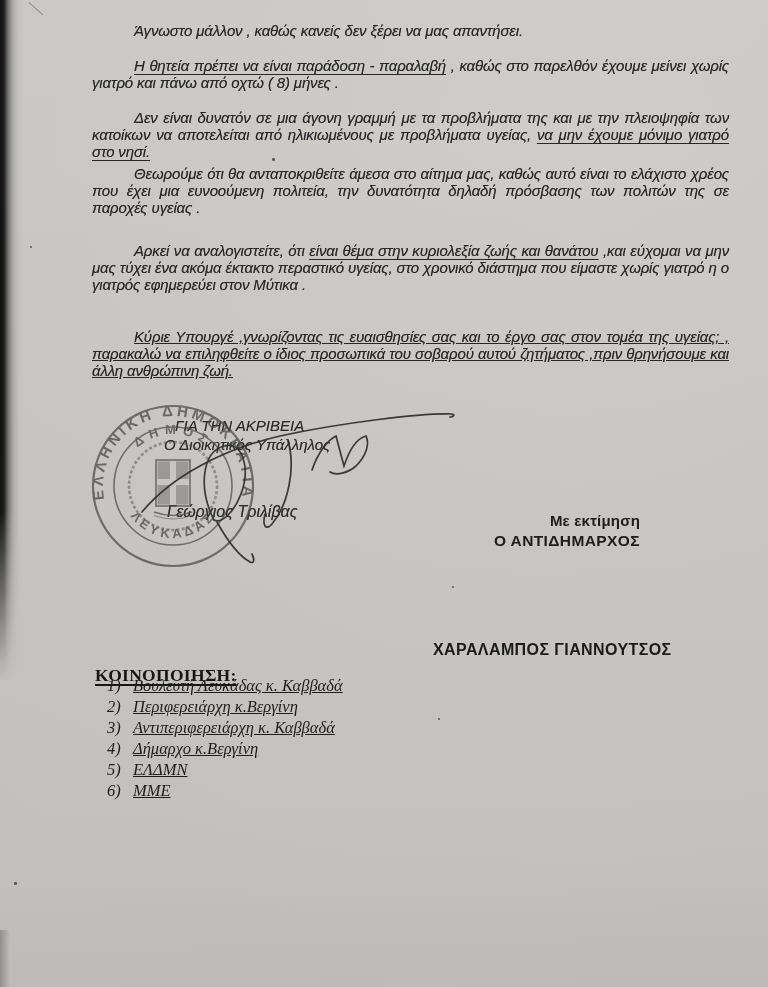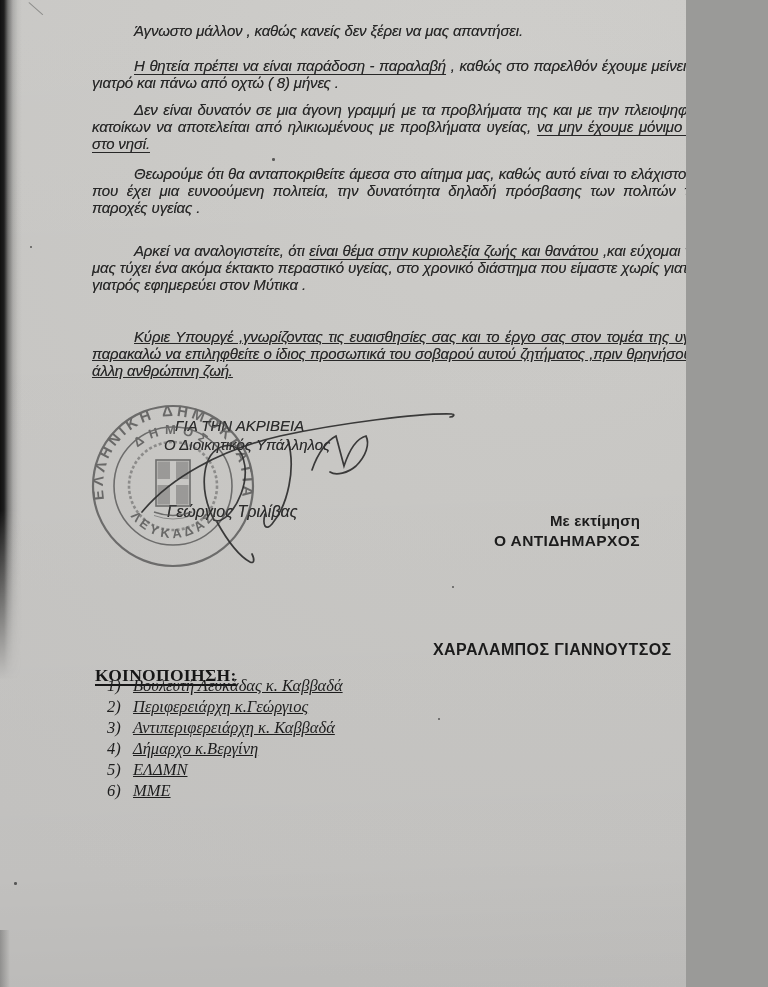--- a/index.html
+++ b/index.html
@@ -1,18 +1,18 @@
 <!DOCTYPE html>
 <html><head>
 <meta charset="utf-8">
 <style>
   html,body{margin:0;padding:0;background:#9a9a98;}
   #page{
     position:relative;
-    width:686px;height:987px;
+    width:768px;height:987px;
     overflow:hidden;
     background:
       linear-gradient(178deg, rgba(255,255,255,0.04) 0%, rgba(0,0,0,0.00) 30%, rgba(0,0,0,0.02) 86%, rgba(0,0,0,0.05) 100%),
       radial-gradient(120% 90% at 75% 12%, #cdccc9 0%, #c9c8c5 45%, #c5c4c2 100%);
     font-family:"Liberation Sans", sans-serif;
   }
   
   .edge-shadow{
     position:absolute;left:0;top:0;width:22px;height:680px;
     background:linear-gradient(to right,
@@ -37,21 +37,21 @@
     position:absolute;left:92px;width:637px;margin:0;
     font:italic 15px/17.2px "Liberation Sans", sans-serif;
     color:#272727;
     letter-spacing:-0.15px;
     text-align:justify;
     text-indent:42px;
     text-shadow:0 0 .4px rgba(35,35,35,.55);
   }
   .p1{top:22px;text-align:left;}
   .p2{top:57px;}
-  .p3{top:101px;font-style:italic;}
+  .p3{top:109px;font-style:italic;}
   .p4{top:165px;}
   .p5{top:242px;}
   .p6{top:328px;text-decoration:underline;}
   .u{text-decoration:underline;text-underline-offset:2.5px;text-decoration-thickness:1.3px;}
 
   
   .cert{position:absolute;margin:0;font:italic 15px/18px "Liberation Sans", sans-serif;color:#2b2b2b;text-shadow:0 0 .4px rgba(35,35,35,.5);}
   .cert-1{left:175px;top:417px;}
   .cert-2{left:164px;top:436px;}
   .cert-name{left:167px;top:503px;font-size:16px;}
@@ -157,20 +157,20 @@
 
   <p class="closing">
     <span>Με εκτίμηση</span><br>
     <span class="title">Ο ΑΝΤΙΔΗΜΑΡΧΟΣ</span>
   </p>
   <p class="signatory">ΧΑΡΑΛΑΜΠΟΣ ΓΙΑΝΝΟΥΤΣΟΣ</p>
 
   <p class="cc-head">ΚΟΙΝΟΠΟΙΗΣΗ:</p>
   <ul class="cc-list">
     <li><span class="num">1)</span><span>Βουλευτή Λευκάδας κ. Καββαδά</span></li>
-    <li><span class="num">2)</span><span>Περιφερειάρχη κ.Γεώργιος</span></li>
+    <li><span class="num">2)</span><span>Περιφερειάρχη κ.Βεργίνη</span></li>
     <li><span class="num">3)</span><span>Αντιπεριφερειάρχη κ. Καββαδά</span></li>
     <li><span class="num">4)</span><span>Δήμαρχο κ.Βεργίνη</span></li>
     <li><span class="num">5)</span><span>ΕΛΔΜΝ</span></li>
     <li><span class="num">6)</span><span>ΜΜΕ</span></li>
   </ul>
 
 </div>
 
 </body></html>

